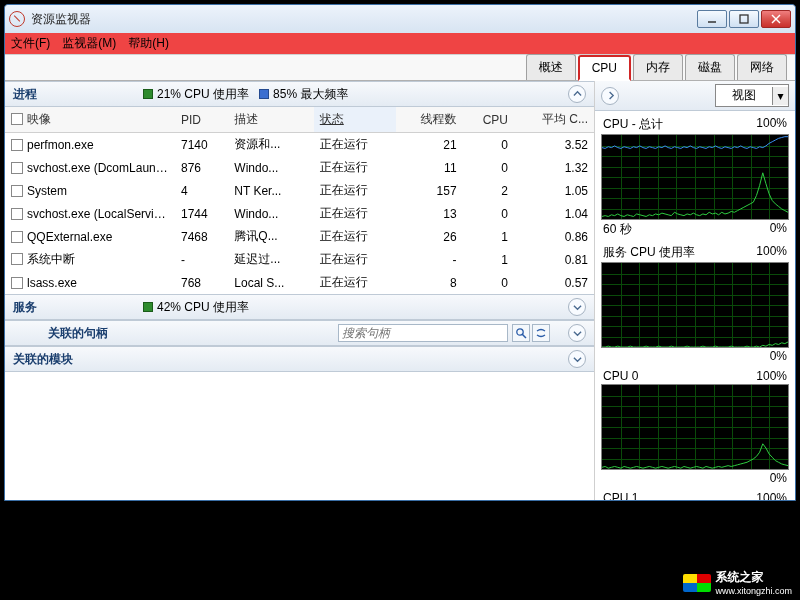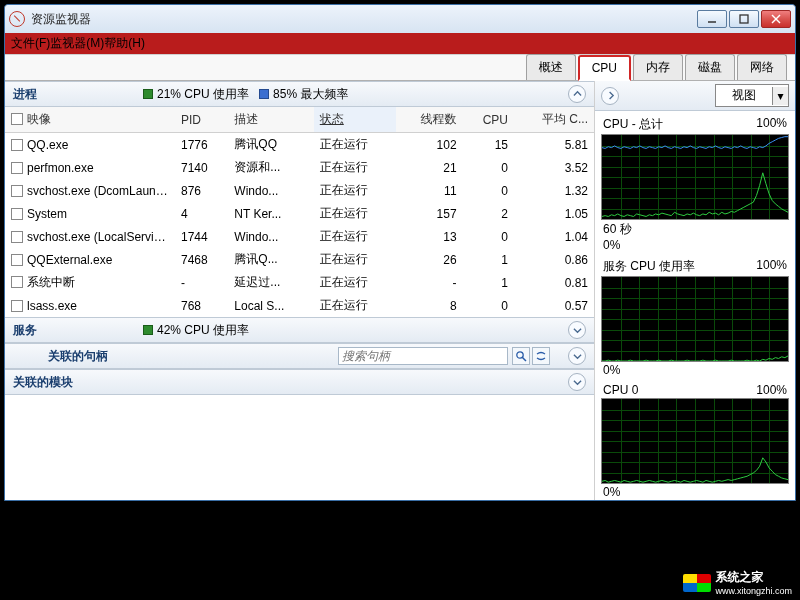--- a/index.html
+++ b/index.html
@@ -6,21 +6,21 @@
 body { background: #000; width: 800px; height: 600px; overflow: hidden; position: relative; }
 .window { position: absolute; left: 4px; top: 4px; width: 792px; height: 497px; background: #f0f0f0; border: 1px solid #3a6ea5; border-radius: 4px 4px 0 0; display: flex; flex-direction: column; }
 .titlebar { height: 28px; background: linear-gradient(#edf3fb,#d7e4f2); display: flex; align-items: center; padding: 0 4px; border-radius: 4px 4px 0 0; }
 .titlebar .icon { width: 16px; height: 16px; border: 1px solid #c0392b; border-radius: 50%; position: relative; margin-right: 6px; }
 .titlebar .icon::before { content:""; position:absolute; left:3px; right:3px; top:6px; height:1px; background:#c0392b; transform: rotate(45deg);}
 .titlebar .title { flex:1; color:#222; }
 .winbtns { display:flex; gap:2px; }
 .winbtn { width:30px; height:18px; border:1px solid #5a7ca0; background: linear-gradient(#f5faff,#cfe0f2); border-radius:2px; display:flex; align-items:center; justify-content:center; font-size:11px; cursor:pointer; }
 .winbtn.close { background: linear-gradient(#f07f7f,#d9534f,#c9302c); border-color:#a02725; }
 .winbtn svg { width:10px; height:10px; }
-.menubar { height:22px; background:#b91c1c; border-bottom:1px solid #d0d0d0; display:flex; align-items:center; padding:0 6px; gap:0; }
+.menubar { height:22px; background:#ef4444; border-bottom:1px solid #d0d0d0; display:flex; align-items:center; padding:0 6px; gap:12px; }
 .menubar span { cursor: default; }
 .tabs { height:26px; background:#f8f8f8; display:flex; align-items:flex-end; padding:0 6px; border-bottom:1px solid #b0b0b0; gap:0;justify-content:flex-end; }
 .tab { padding:4px 12px; border:1px solid #a0a0a0; border-bottom:none; background:#eaeaea; margin-right:2px; border-radius:3px 3px 0 0; cursor:pointer; }
 .tab.active { background:#fff; border:2px solid #d02626; border-bottom:2px solid #fff; margin-bottom:-1px; color:#000; }
 .body { flex:1; display:flex; background:#fff; overflow:hidden; }
 .left { flex:1; display:flex; flex-direction:column; border-right:1px solid #cfcfcf; overflow:hidden; }
 .right { width:200px; background:#fff; display:flex; flex-direction:column; }
 .panel-header { height:26px; background: linear-gradient(#f7f9fc,#e4ebf3); border:1px solid #bfcad6; border-left:none; border-right:none; display:flex; align-items:center; padding:0 8px; gap:10px; }
 .panel-header .title { font-weight:bold; color:#1a3e6e; width:120px; }
 .panel-header .stat { display:flex; align-items:center; gap:4px; }
@@ -43,21 +43,21 @@
 .view-select { margin-left:auto; display:flex; align-items:center; border:1px solid #888; background:#fff; }
 .view-select .lbl { padding:2px 16px; }
 .view-select .dd { width:16px; height:18px; border-left:1px solid #888; background:#eee; display:flex; align-items:center; justify-content:center; }
 .graphs { flex:1; overflow-y:auto; padding:4px 6px; }
 .graph-block { margin-bottom:4px; }
 .graph-head { display:flex; justify-content:space-between; font-size:11px; padding:1px 2px; }
 .graph { height:86px; background:#000; border:1px solid #808080; position:relative; overflow:hidden; }
 .graph .gridlines div.v { position:absolute; top:0; bottom:0; width:1px; background:#0a4a0a; }
 .graph .gridlines div.h { position:absolute; left:0; right:0; height:1px; background:#0a4a0a; }
 .graph svg { position:absolute; left:0; top:0; width:100%; height:100%; }
-.graph-foot { display:flex; justify-content:space-between; font-size:11px; padding:1px 2px;flex-direction:column; }
+.graph-foot { display:flex; justify-content:space-between; font-size:11px; padding:1px 2px; }
 .watermark { position:absolute; right:8px; bottom:4px; font-size:14px; color:#fff; text-shadow:1px 1px 2px #000; font-family: Arial; display:flex; align-items:center; gap:4px; }
 .watermark .flag { width:28px; height:18px; background: conic-gradient(#d00 0 25%, #0d0 0 50%, #06c 0 75%, #fd0 0); border-radius:2px; }
 .proc-scroll { flex: 0 0 auto; max-height: 210px; overflow:auto; }
 </style>
 </head>
 <body>
 
 <div class="window">
 
   <div class="titlebar">
@@ -123,29 +123,20 @@
           <th style="width:170px"><span class="chk"></span><span>映像</span></th>
           <th>PID</th>
           <th>描述</th>
           <th class="sorted">状态</th>
           <th class="r">线程数</th>
           <th class="r">CPU</th>
           <th class="r">平均 C...</th>
         </tr>
             </thead>
         <tbody id="proc-rows">
-              <tr>
-                <td class="img"><span class="chk"></span>QQ.exe</td>
-    <td>1776</td>
-                <td>腾讯QQ</td>
-                <td>正在运行</td>
-    <td class="r">102</td>
-                <td class="r">15</td>
-                <td class="r">5.81</td>
-              </tr>
               <tr>
                 <td class="img"><span class="chk"></span>perfmon.exe</td>
     <td>7140</td>
                 <td>资源和...</td>
                 <td>正在运行</td>
     <td class="r">21</td>
                 <td class="r">0</td>
                 <td class="r">3.52</td>
               </tr>
               <tr>

